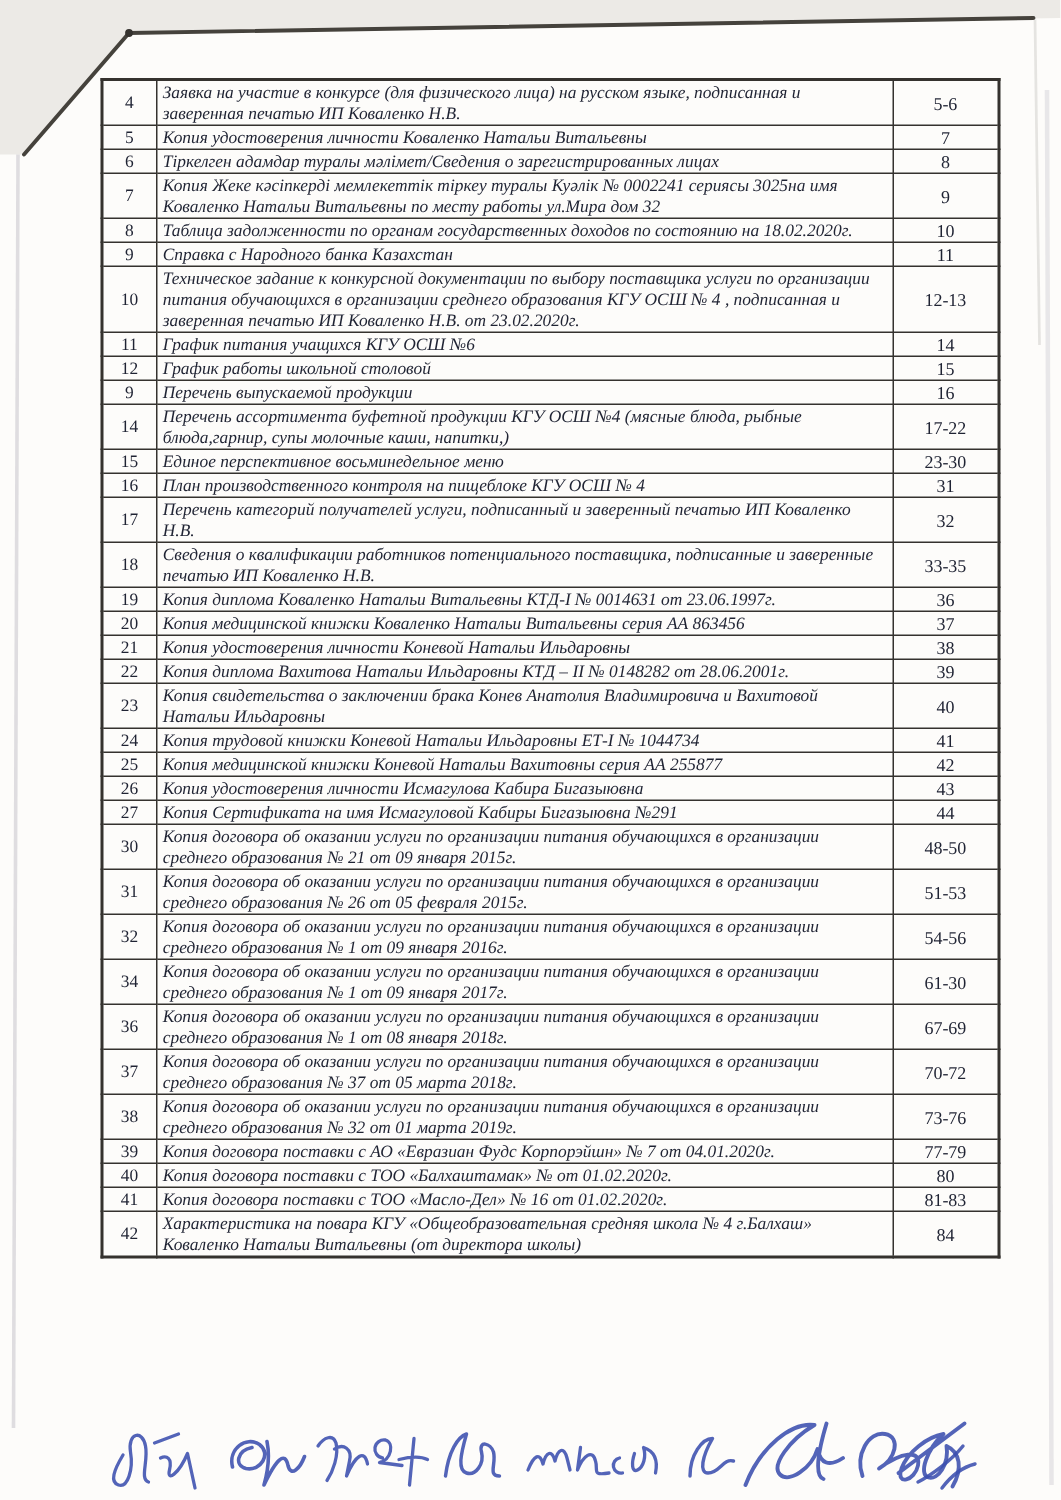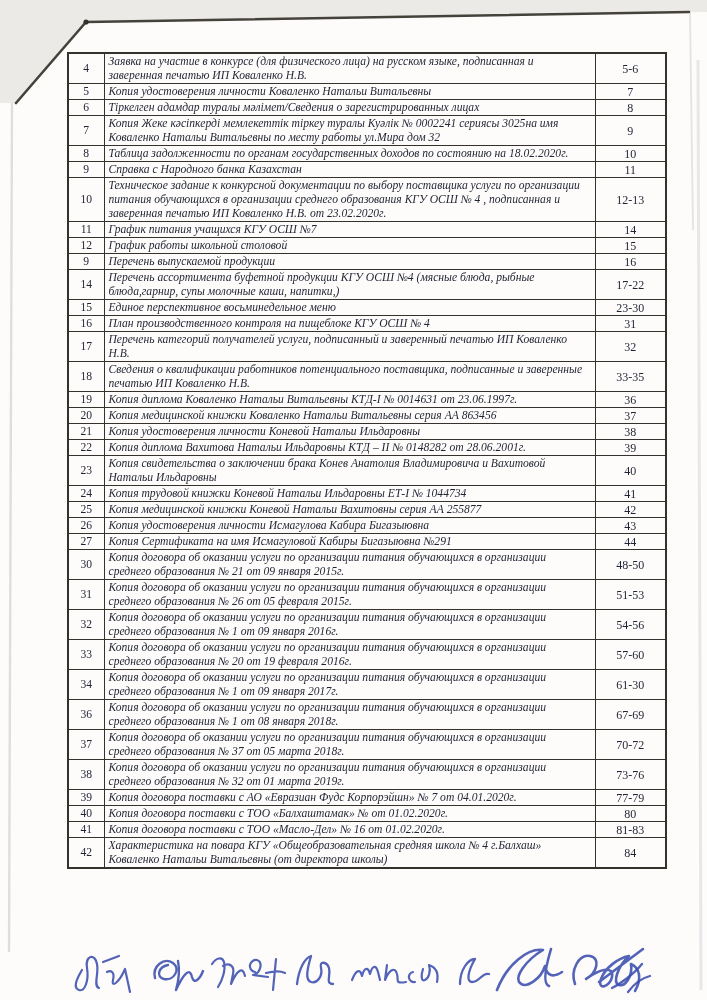--- a/index.html
+++ b/index.html
@@ -90,21 +90,21 @@
     <td class="cell-desc">Справка с Народного банка Казахстан</td>
     <td class="cell-pages">11</td>
   </tr>
       <tr>
     <td class="cell-num">10</td>
     <td class="cell-desc">Техническое задание к конкурсной документации по выбору поставщика услуги по организации питания обучающихся в организации среднего образования КГУ ОСШ № 4 , подписанная и заверенная печатью ИП Коваленко Н.В. от 23.02.2020г.</td>
     <td class="cell-pages">12-13</td>
   </tr>
       <tr>
     <td class="cell-num">11</td>
-    <td class="cell-desc">График питания учащихся КГУ ОСШ №7</td>
+    <td class="cell-desc">График питания учащихся КГУ ОСШ №6</td>
     <td class="cell-pages">14</td>
   </tr>
       <tr>
     <td class="cell-num">12</td>
     <td class="cell-desc">График работы школьной столовой</td>
     <td class="cell-pages">15</td>
   </tr>
       <tr>
     <td class="cell-num">9</td>
     <td class="cell-desc">Перечень выпускаемой продукции</td>
@@ -187,25 +187,20 @@
   </tr>
       <tr>
     <td class="cell-num">31</td>
     <td class="cell-desc">Копия договора об оказании услуги по организации питания обучающихся в организации среднего образования № 26 от 05 февраля 2015г.</td>
     <td class="cell-pages">51-53</td>
   </tr>
       <tr>
     <td class="cell-num">32</td>
     <td class="cell-desc">Копия договора об оказании услуги по организации питания обучающихся в организации среднего образования № 1 от 09 января 2016г.</td>
     <td class="cell-pages">54-56</td>
-  </tr>
-      <tr>
-    <td class="cell-num">33</td>
-    <td class="cell-desc">Копия договора об оказании услуги по организации питания обучающихся в организации среднего образования № 20 от 19 февраля 2016г.</td>
-    <td class="cell-pages">57-60</td>
   </tr>
       <tr>
     <td class="cell-num">34</td>
     <td class="cell-desc">Копия договора об оказании услуги по организации питания обучающихся в организации среднего образования № 1 от 09 января 2017г.</td>
     <td class="cell-pages">61-30</td>
   </tr>
       <tr>
     <td class="cell-num">36</td>
     <td class="cell-desc">Копия договора об оказании услуги по организации питания обучающихся в организации среднего образования № 1 от 08 января 2018г.</td>
     <td class="cell-pages">67-69</td>

